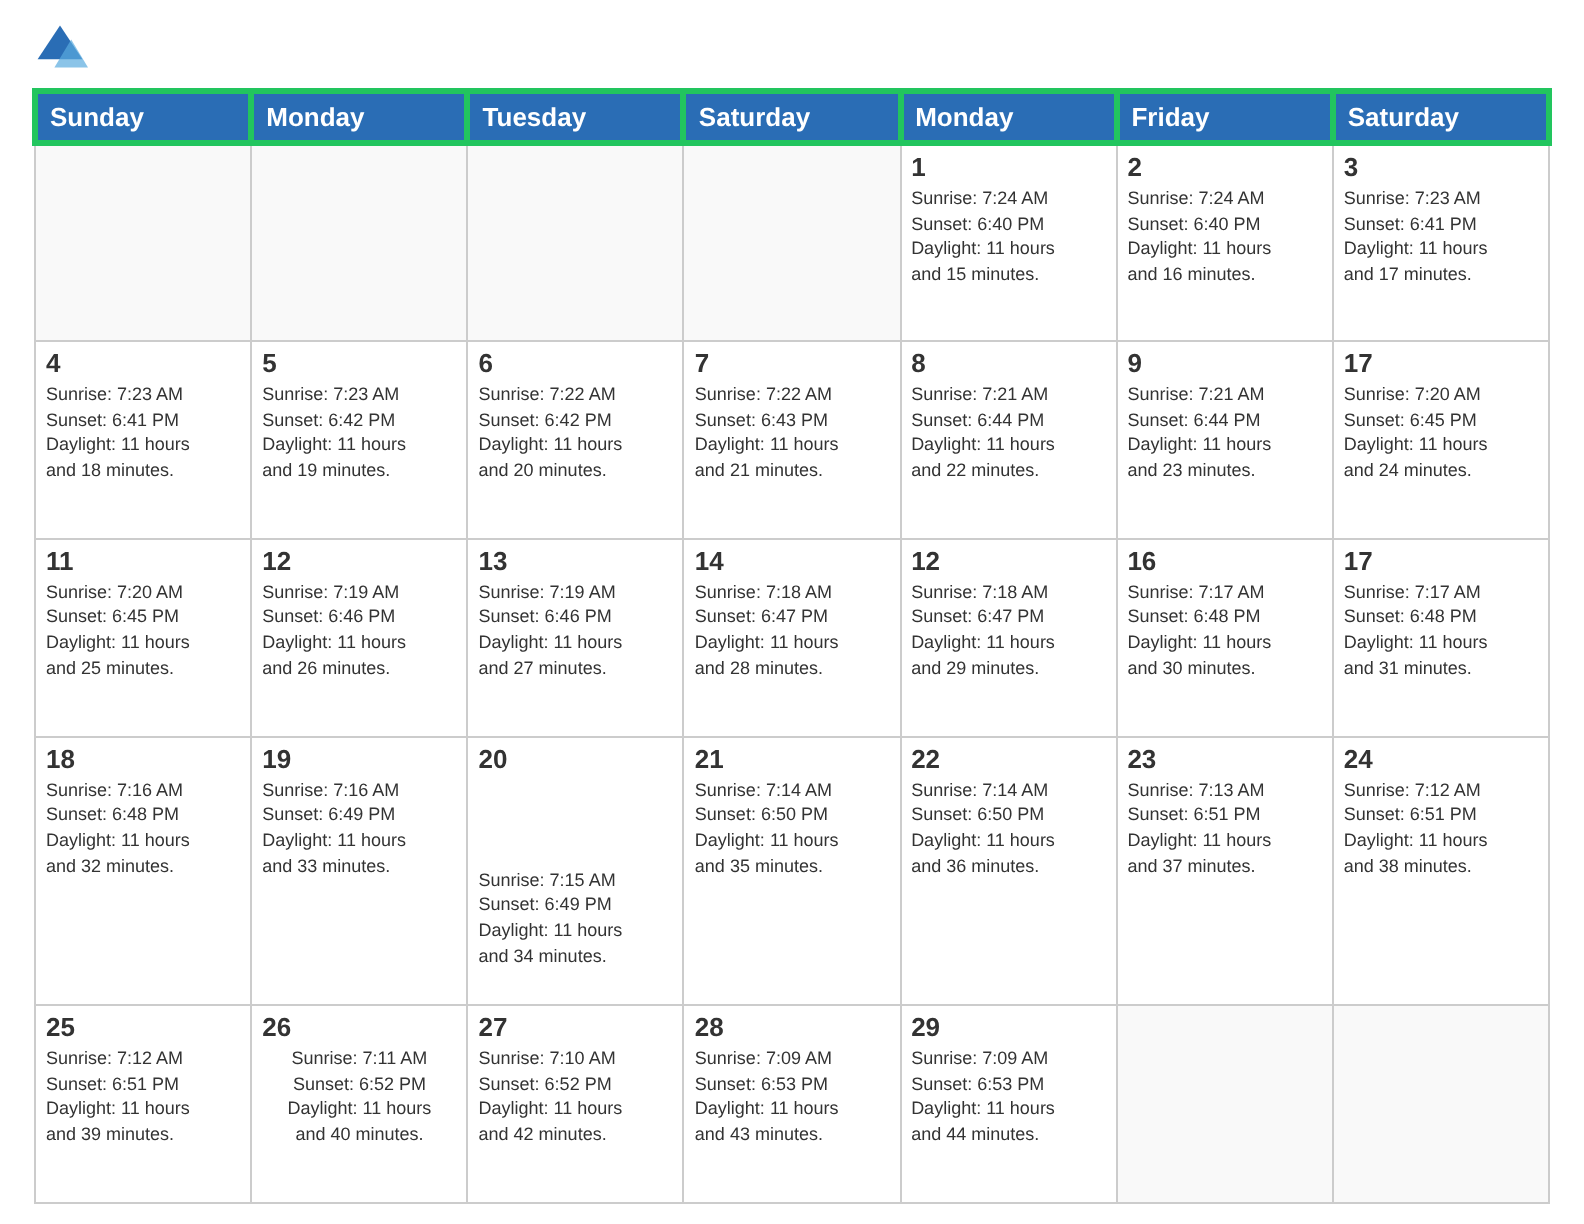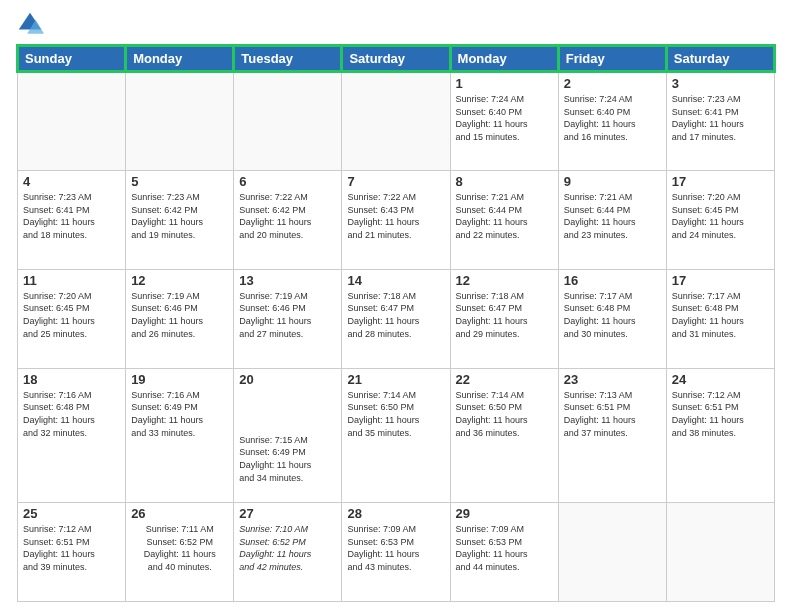--- a/index.html
+++ b/index.html
@@ -324,21 +324,21 @@
           </td>
           <td>
             <span class="day-number">26</span>
             <div class="day-info" style="white-space: pre-line; text-align: center;">Sunrise: 7:11 AM
 Sunset: 6:52 PM
 Daylight: 11 hours
 and 40 minutes.</div>
           </td>
           <td>
             <span class="day-number">27</span>
-            <div class="day-info" style="white-space: pre-line; font-style: italic;">Sunrise: 7:10 AM
+            <div class="day-info" style="white-space: pre-line;">Sunrise: 7:10 AM
 Sunset: 6:52 PM
 Daylight: 11 hours
 and 42 minutes.</div>
           </td>
           <td>
             <span class="day-number">28</span>
             <div class="day-info" style="white-space: pre-line;">Sunrise: 7:09 AM
 Sunset: 6:53 PM
 Daylight: 11 hours
 and 43 minutes.</div>

